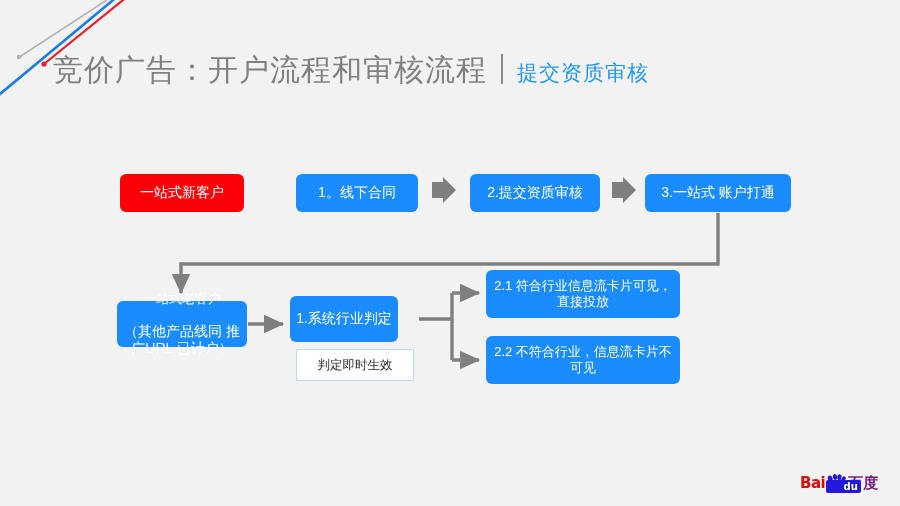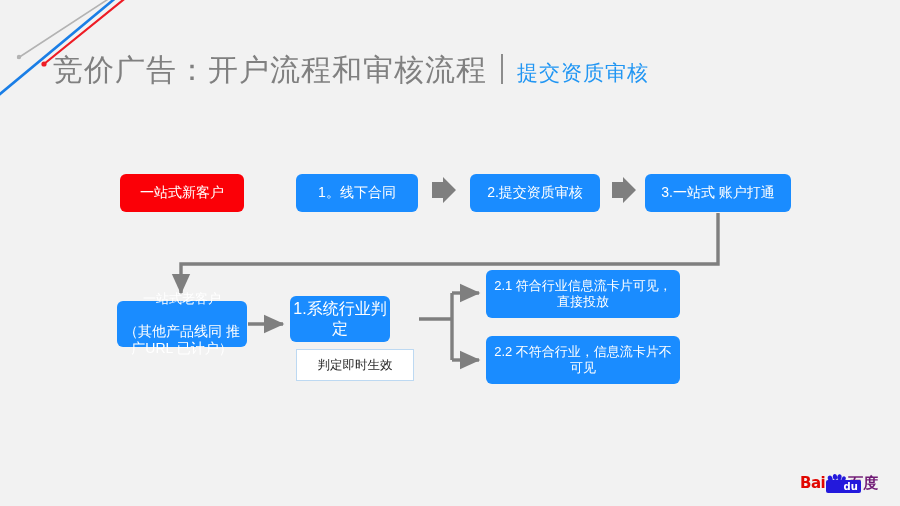--- a/index.html
+++ b/index.html
@@ -96,21 +96,21 @@
     color: #ffffff;
   }
 
   
   #node-new-customer   { left: 120px; top: 174px; width: 124px; height: 38px; font-size: 14px; }
   #node-step1          { left: 296px; top: 174px; width: 122px; height: 38px; font-size: 14px; }
   #node-step2          { left: 470px; top: 174px; width: 130px; height: 38px; font-size: 14px; }
   #node-step3          { left: 645px; top: 174px; width: 146px; height: 38px; font-size: 14px; }
 
   #node-old-customer   { left: 117px; top: 301px; width: 130px; height: 46px; font-size: 13px; padding: 3px 4px; }
-  #node-judge          { left: 290px; top: 296px; width: 100px; height: 46px; font-size: 16px; }
+  #node-judge          { left: 290px; top: 296px; width: 108px; height: 46px; font-size: 14px; }
 
   #node-result-1       { left: 486px; top: 270px; width: 194px; height: 48px; font-size: 13px; padding: 0 6px; }
   #node-result-2       { left: 486px; top: 336px; width: 194px; height: 48px; font-size: 13px; padding: 0 6px; }
 
   
   #node-note {
     position: absolute;
     left: 296px;
     top: 349px;
     width: 118px;

